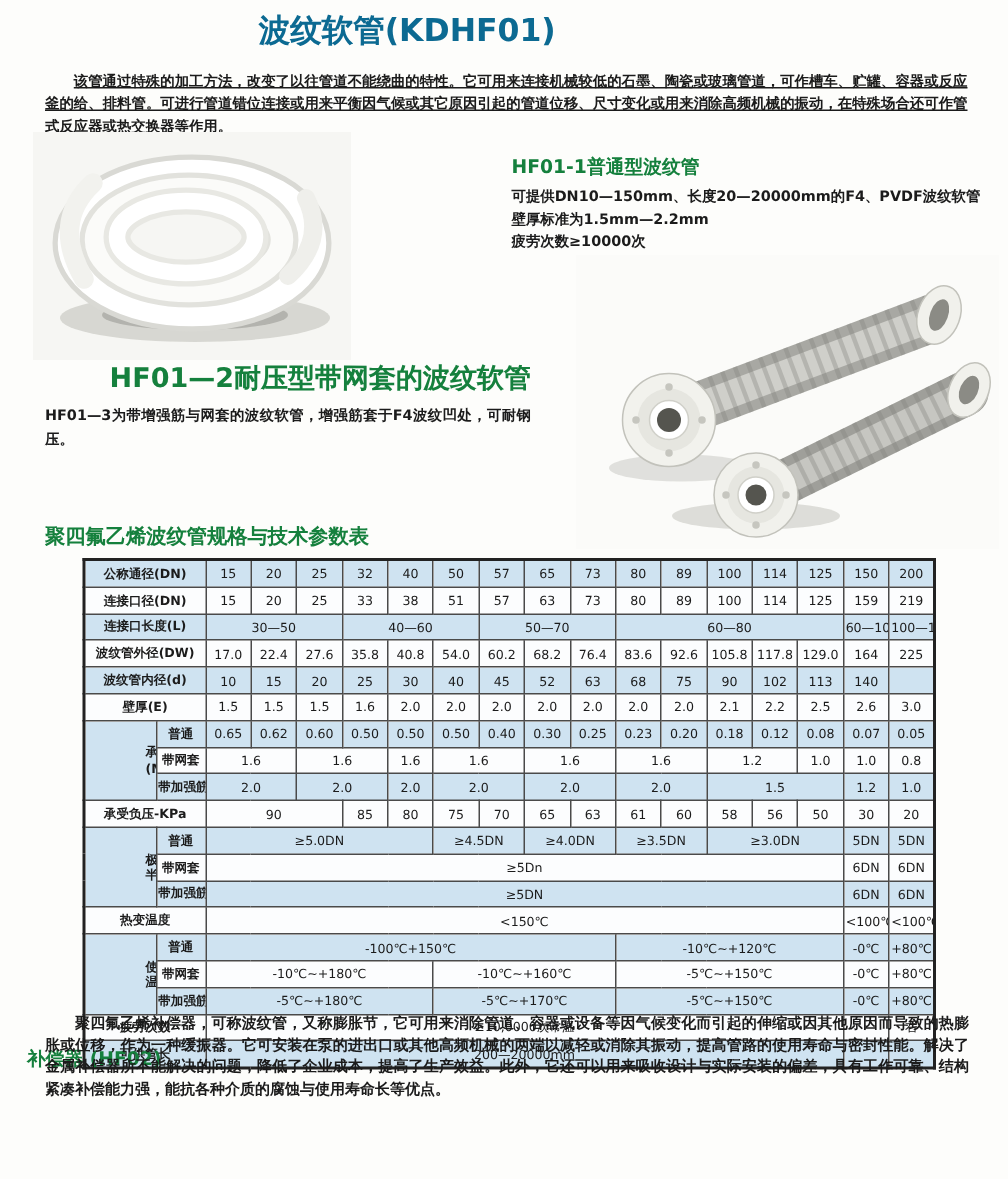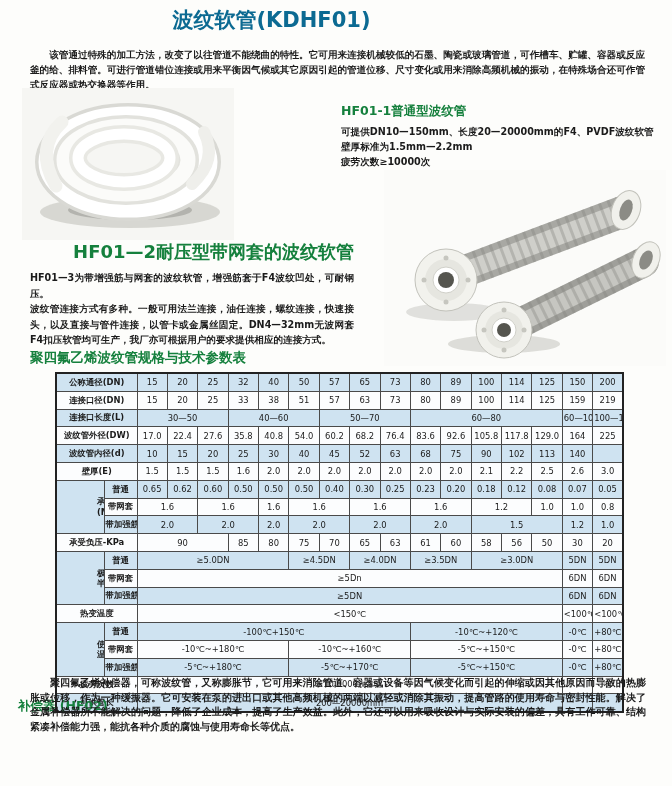--- a/index.html
+++ b/index.html
@@ -1,21 +1,21 @@
 <!DOCTYPE html>
 <html><head>
 <meta charset="utf-8">
 <style>
   html,body{margin:0;padding:0;background:#e9e9e9;}
   .page{position:relative;width:672px;height:786px;background:#fdfdfb;overflow:hidden;
         font-family:"DejaVu Sans","Liberation Sans",sans-serif;color:#1b1b1b;}
   .title{position:absolute;top:6px;left:0;width:543px;text-align:center;
          font-size:21px;font-weight:bold;color:#0c6a92;margin:0;}
   .intro{position:absolute;top:47px;left:30px;width:615px;margin:0;
-         font-size:9.6px;line-height:15px;font-weight:bold;text-align:justify;text-indent:2em;}
+         font-size:9.6px;line-height:15px;font-weight:bold;text-align:justify;text-indent:2em;text-decoration:underline;}
   .photo-coil{position:absolute;left:22px;top:88px;}
   .photo-hoses{position:absolute;left:384px;top:170px;}
   .h2{color:#15803d;font-weight:bold;margin:0;}
   .sec-hf011{position:absolute;left:341px;top:103px;width:324px;}
   .sec-hf011 .h2{font-size:12.5px;margin:0 0 4px 0;}
   .sec-hf011 p{margin:0;font-size:9.6px;line-height:15px;font-weight:bold;}
   .sec-hf012{position:absolute;left:30px;top:240px;width:324px;}
   .sec-hf012 .h2{font-size:18px;margin:0 0 6px 0;text-align:right;}
   .sec-hf012 p{margin:0;font-size:9.6px;line-height:15.6px;font-weight:bold;text-align:justify;}
   .spec-heading{position:absolute;left:30px;top:349px;font-size:13.5px;}
@@ -102,21 +102,20 @@
         <circle cx="84" cy="110" r="2.5" fill="#c6c6bf"></circle>
         <circle cx="62" cy="88" r="2.5" fill="#c6c6bf"></circle>
         <circle cx="62" cy="132" r="2.5" fill="#c6c6bf"></circle>
       </g>
     </svg>
   </div>
 
   <div class="sec-hf012">
     <h2 class="h2">HF01—2耐压型带网套的波纹软管</h2>
     <p>HF01—3为带增强筋与网套的波纹软管，增强筋套于F4波纹凹处，可耐钢压。</p>
-    <p>波纹管连接方式有多种。一般可用法兰连接，油任连接，螺纹连接，快速接头，以及直接与管件连接，以管卡或金属丝固定。DN4—32mm无波网套F4扣压软管均可生产，我厂亦可根据用户的要求提供相应的连接方式。</p>
   </div>
 
   <h2 class="h2 spec-heading">聚四氟乙烯波纹管规格与技术参数表</h2>
   <table class="spec-table">
     <colgroup>
       <col class="c0">
         <col class="c1">
         <col span="16" class="cd">
     </colgroup>
     <tbody>

